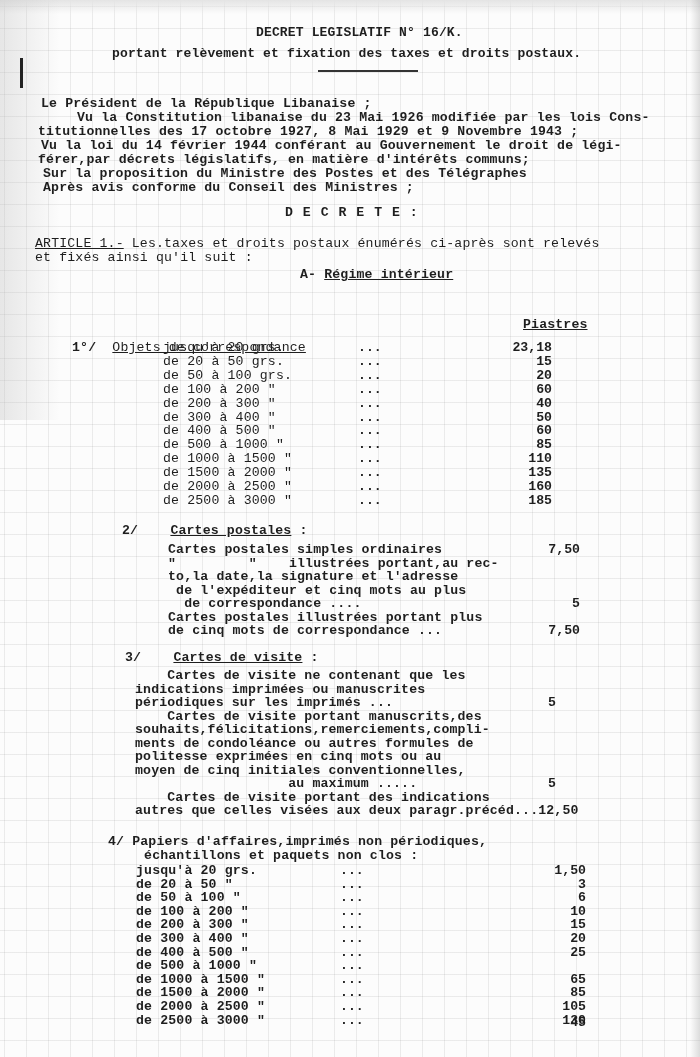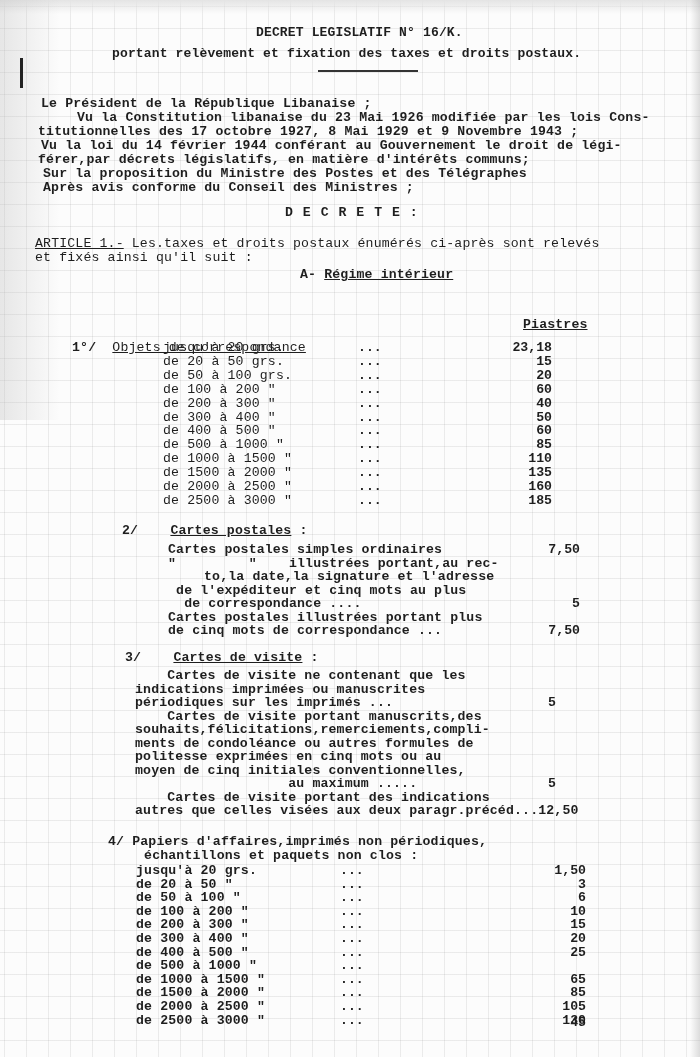--- a/index.html
+++ b/index.html
@@ -144,21 +144,21 @@
         <div class="price bold" style="right: 148px; top: 493.9px;">185</div>
       </div>
     </div>
 
   <div class="line" style="left:122px; top:524px;"><span class="bold">2/</span>    <span class="bold u">Cartes postales</span><span class="bold"> :</span></div>
   <div id="sub2-block">
       <div class="line bold" style="left: 168px; top: 543px;">Cartes postales simples ordinaires</div>
       <div class="price bold" style="right: 120px; top: 543px;">7,50</div>
       <div class="line bold" style="left: 168px; top: 556.5px;">"         "    illustrées portant,au rec-</div>
       <div class="price bold" style="right: 120px; top: 556.5px;"></div>
-      <div class="line bold" style="left: 168px; top: 570px; margin-left: 36px;">to,la date,la signature et l'adresse</div>
+      <div class="line bold" style="left: 168px; top: 570px;">to,la date,la signature et l'adresse</div>
       <div class="price bold" style="right: 120px; top: 570px;"></div>
       <div class="line bold" style="left: 168px; top: 583.5px;"> de l'expéditeur et cinq mots au plus</div>
       <div class="price bold" style="right: 120px; top: 583.5px;"></div>
       <div class="line bold" style="left: 168px; top: 597px;">  de correspondance ....</div>
       <div class="price bold" style="right: 120px; top: 597px;">5</div>
       <div class="line bold" style="left: 168px; top: 610.5px;">Cartes postales illustrées portant plus</div>
       <div class="price bold" style="right: 120px; top: 610.5px;"></div>
       <div class="line bold" style="left: 168px; top: 624px;">de cinq mots de correspondance ...</div>
       <div class="price bold" style="right: 120px; top: 624px;">7,50</div>
     </div>

